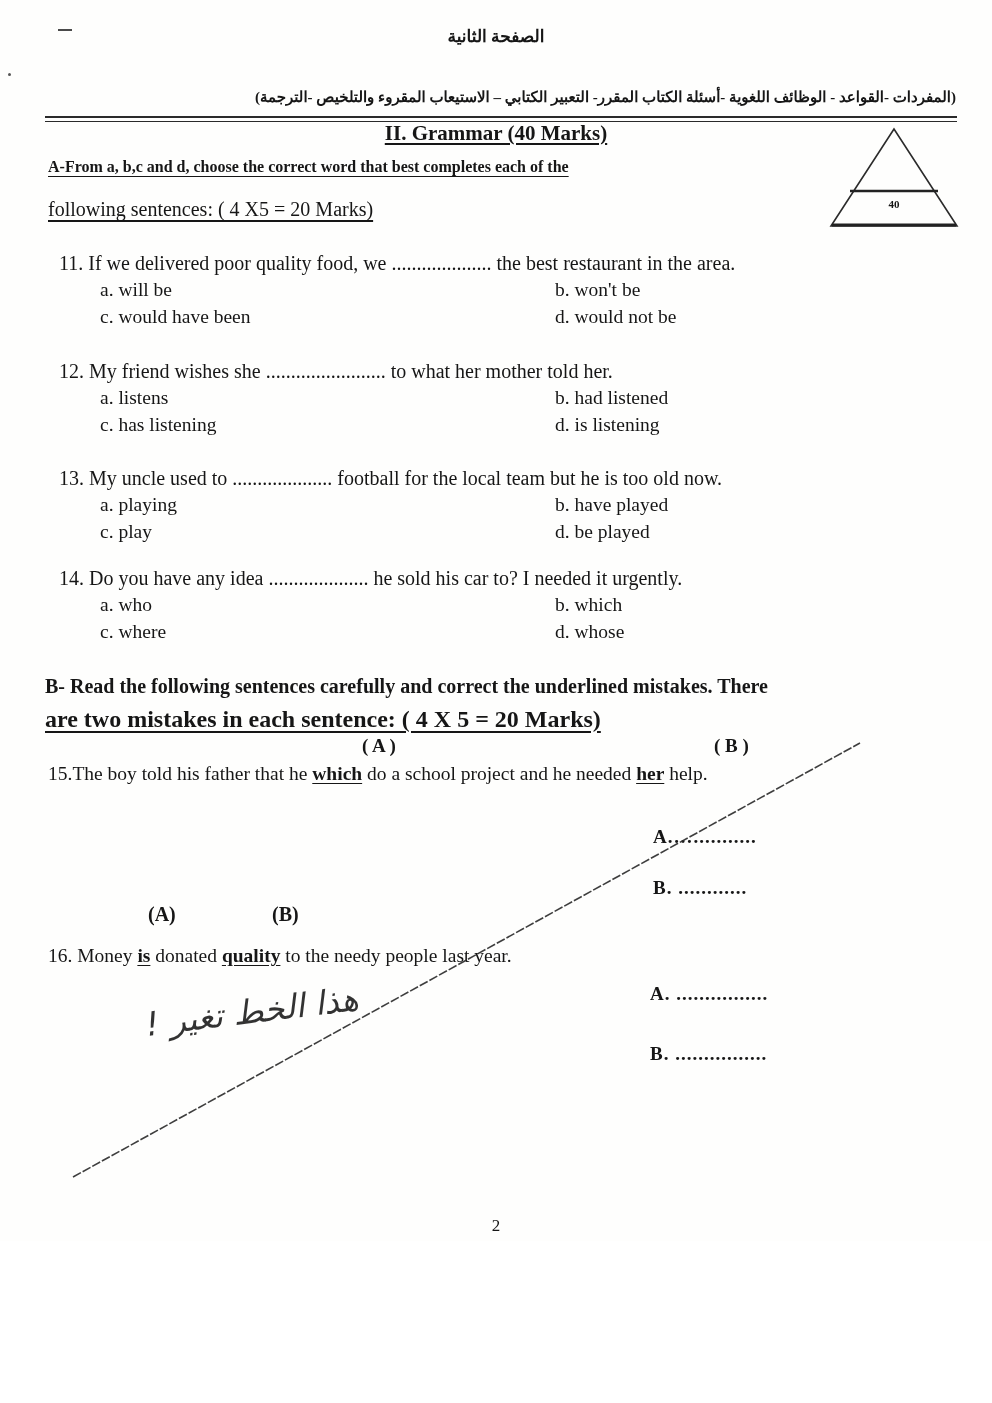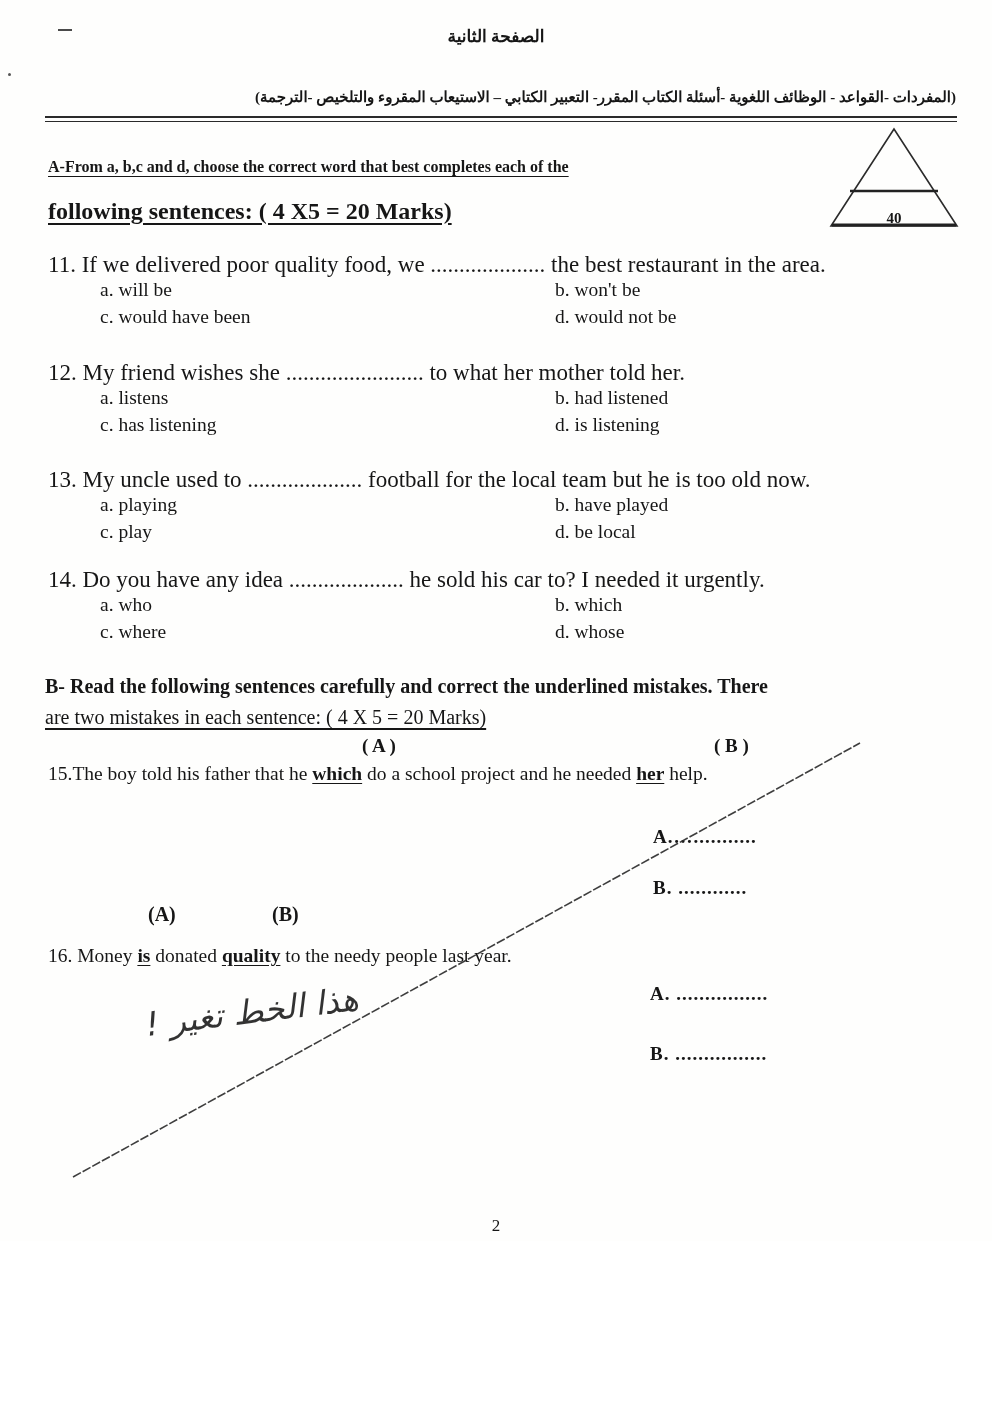--- a/index.html
+++ b/index.html
@@ -14,36 +14,36 @@
 
   .hdr-l1 { top:26px; font-size:17px; font-weight:bold; }
   .hdr-l2 { top:58px; right:100px; font-size:16px; font-weight:bold; text-decoration:underline; text-underline-offset:3px; }
   .hdr-l3 { top:88px; right:36px; font-size:15px; font-weight:bold; }
   .hdr-divider { top:116px; left:45px; width:912px; height:3px;
     border-top:2px solid #2a2a2a; border-bottom:1px solid #2a2a2a; }
 
   .grammar-title { top:121px; font-size:21px; font-weight:bold; text-decoration:underline; text-underline-offset:3px; }
 
   .secA-1 { top:158px; left:48px; font-size:16px; font-weight:bold; text-decoration:underline; text-underline-offset:4px; }
-  .secA-2 { top:198px; left:48px; font-size:24px; font-weight:bold; text-decoration:underline; text-underline-offset:4px; }
+  .secA-2 { top:198px; left:48px; font-size:20px; font-weight:normal; text-decoration:underline; text-underline-offset:4px; }
 
   .triangle-box { top:126px; left:828px; width:132px; height:104px; }
-  .tri-marks { position:absolute; left:0; top:84px; width:132px; text-align:center;
-    font-size:15px; font-weight:bold; }
+  .tri-marks { position:absolute; left:0; top:72px; width:132px; text-align:center;
+    font-size:11px; font-weight:bold; }
 
   .q { left:48px; width:910px; height:95px; }
   .q11 { top:252px; } .q12 { top:360px; } .q13 { top:467px; } .q14 { top:567px; }
-  .stem { font-size:23px; white-space:nowrap; }
+  .stem { font-size:20px; white-space:nowrap;margin-left:11px; }
   .optrow { position:absolute; left:0; width:910px; font-size:19.5px; }
   .r1 { top:27px; } .r2 { top:54px; }
   .optL { position:absolute; left:52px; white-space:nowrap; }
   .optR { position:absolute; left:507px; white-space:nowrap; }
 
   .secB-1 { top:675px; left:45px; font-size:20px; font-weight:bold; text-underline-offset:4px; }
-  .secB-2 { top:706px; left:45px; font-size:20px; font-weight:normal; text-decoration:underline; text-underline-offset:4px; }
+  .secB-2 { top:706px; left:45px; font-size:24px; font-weight:bold; text-decoration:underline; text-underline-offset:4px; }
 
   .lblA15 { top:735px; left:362px; font-size:19px; font-weight:bold; }
   .lblB15 { top:735px; left:714px; font-size:19px; font-weight:bold; }
   .sent15 { top:763px; left:48px; font-size:19.5px; white-space:nowrap; }
   .mu { font-weight:bold; text-decoration:underline; text-underline-offset:3px; }
   .ansA15 { top:826px; left:653px; font-size:19px; font-weight:bold; letter-spacing:1px; }
   .ansB15 { top:877px; left:653px; font-size:19px; font-weight:bold; letter-spacing:1px; }
 
   .lblA16 { top:903px; left:148px; font-size:20px; font-weight:bold; }
   .lblB16 { top:903px; left:272px; font-size:20px; font-weight:bold; }
@@ -67,20 +67,21 @@
 
 <div class="page">
 
   <div class="abs artifact-1"></div>
   <div class="abs artifact-2"></div>
 
   <div class="abs center hdr-l1 rtl">الصفحة الثانية</div>
   <div class="abs hdr-l3 rtl">(المفردات -القواعد - الوظائف اللغوية -أسئلة الكتاب المقرر- التعبير الكتابي – الاستيعاب المقروء والتلخيص -الترجمة)</div>
   <div class="abs hdr-divider"></div>
 
+  <div class="abs center grammar-title">II. Grammar (40 Marks)</div>
 
   <div class="abs triangle-box">
     <svg width="132" height="104" viewBox="0 0 132 104">
       <polygon points="66,3 3,100 129,100" fill="none" stroke="#2b2b2b" stroke-width="1.6"></polygon>
       <line x1="22" y1="65" x2="110" y2="65" stroke="#222" stroke-width="2.4"></line>
       <line x1="4" y1="99" x2="128" y2="99" stroke="#222" stroke-width="3"></line>
     </svg>
     <div class="tri-marks">40</div>
   </div>
 
@@ -112,21 +113,21 @@
   </div>
 
   <div class="abs q q13">
     <div class="stem"><span>13.</span> <span>My uncle used to .................... football for the local team but he is too old now.</span></div>
     <div class="optrow r1">
       <span class="optL">a. playing</span>
       <span class="optR">b. have played</span>
     </div>
     <div class="optrow r2">
       <span class="optL">c. play</span>
-      <span class="optR">d. be local</span>
+      <span class="optR">d. be played</span>
     </div>
   </div>
 
   <div class="abs q q14">
     <div class="stem"><span>14.</span> <span>Do you have any idea .................... he sold his car to? I needed it urgently.</span></div>
     <div class="optrow r1">
       <span class="optL">a. who</span>
       <span class="optR">b. which</span>
     </div>
     <div class="optrow r2">

